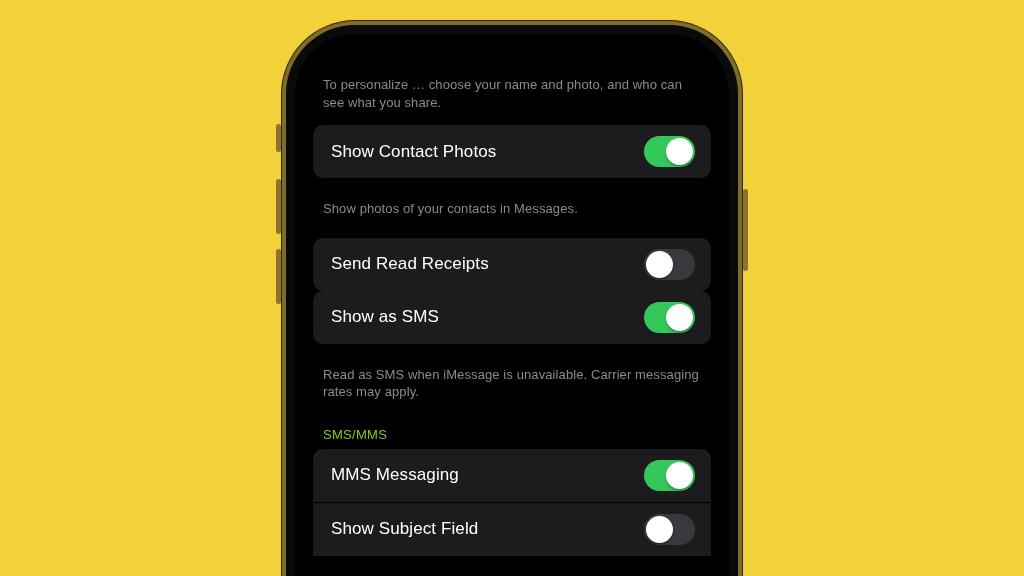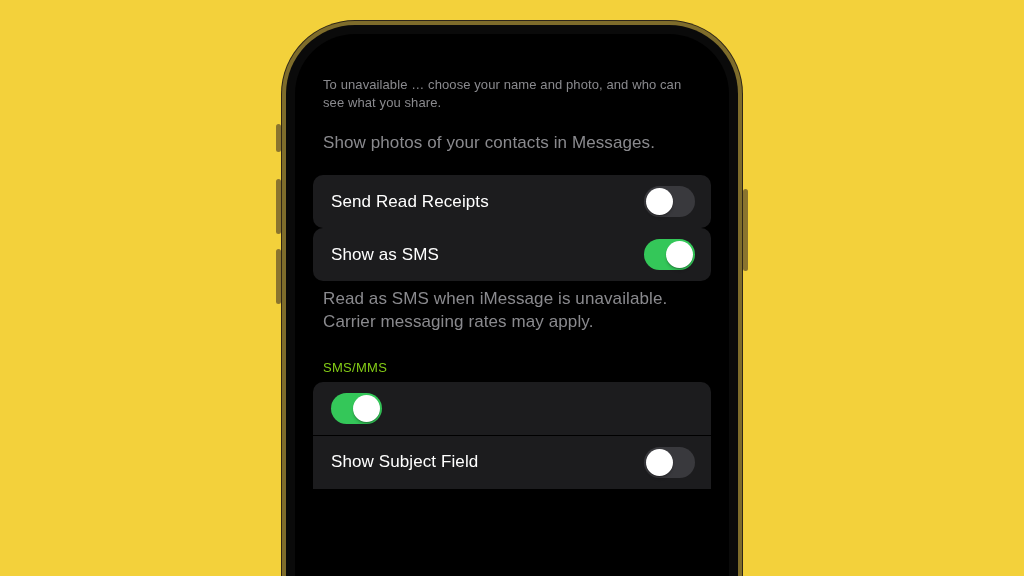--- a/index.html
+++ b/index.html
@@ -64,22 +64,22 @@
     padding: 11px 16px 11px 18px;
     display: flex; align-items: center; justify-content: space-between;
     min-height: 44px;
   }
   .cell.top    { border-top-left-radius: 10px; border-top-right-radius: 10px; }
   .cell.bottom { border-bottom-left-radius: 10px; border-bottom-right-radius: 10px; }
   .hair { height:1px; background:#000; margin-left:18px; background-clip:content-box;}
   .group-wrap { margin: 0 8px; }
 
   .footer-text {
-    padding: 7px 18px 20px 18px;
-    font-size: 17px;
+    padding: 22px 18px 20px 18px;
+    font-size: 13px;
     line-height: 1.35;
     color: #8a8a8e;
   }
   .section-header {
     padding: 6px 18px 7px 18px;
     font-size: 13px;
     color: #84cc16;
     letter-spacing: .3px;
   }
 
@@ -109,22 +109,30 @@
   <div class="side-btn side-right"></div>
 
   <div class="notch">
     <div class="speaker"></div>
     <div class="camera"></div>
   </div>
 
   <div class="screen">
     <div class="settings">
 
-      <div class="header-text">To unavailable … choose your name and photo, and who can see what you share.</div>
+      <div class="header-text">To personalize … choose your name and photo, and who can see what you share.</div>
 
+      <div class="group-wrap">
+        <div class="cell top bottom">
+          <span class="label">Show Contact Photos</span>
+          <span class="switch" data-state="on">
+            <span class="knob"></span>
+          </span>
+        </div>
+      </div>
       <div class="footer-text">Show photos of your contacts in Messages.</div>
 
       <div class="group-wrap">
         <div class="cell top bottom">
           <span class="label">Send Read Receipts</span>
           <span class="switch" data-state="off">
             <span class="knob"></span>
           </span>
         </div>
       </div>
@@ -136,20 +144,21 @@
             <span class="knob"></span>
           </span>
         </div>
       </div>
       <div class="footer-text">Read as SMS when iMessage is unavailable. Carrier messaging rates may apply.</div>
 
       <div class="section-header">SMS/MMS</div>
 
       <div class="group-wrap">
         <div class="cell top">
+          <span class="label">MMS Messaging</span>
           <span class="switch" data-state="on">
             <span class="knob"></span>
           </span>
         </div>
         <div class="hair"></div>
         <div class="cell">
           <span class="label">Show Subject Field</span>
           <span class="switch" data-state="off">
             <span class="knob"></span>
           </span>

